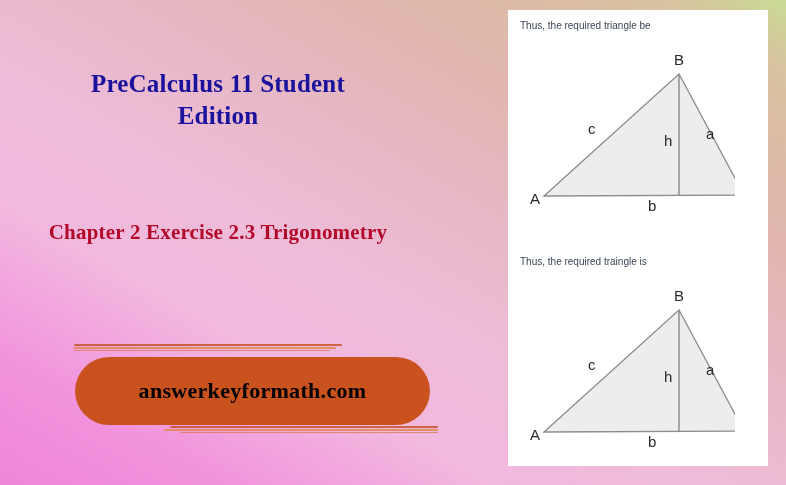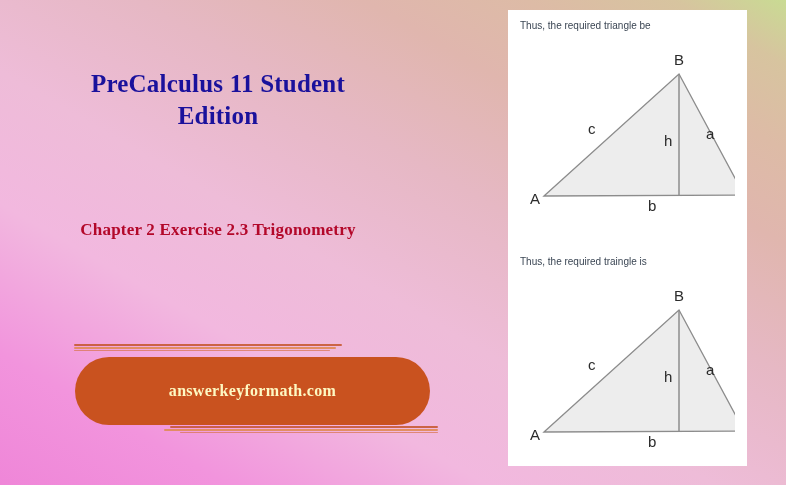--- a/index.html
+++ b/index.html
@@ -52,21 +52,21 @@
   }
 
   .chapter-title {
     position: absolute;
     left: 48px;
     top: 219px;
     width: 340px;
     text-align: center;
     font-family: "Liberation Serif", serif;
     font-weight: bold;
-    font-size: 17px;
+    font-size: 21px;
     line-height: 1.33;
     color: #b3082a;
     letter-spacing: 0.2px;
   }
 
   
   .banner-wrap {
     position: absolute;
     left: 66px;
     top: 344px;
@@ -104,22 +104,22 @@
   .banner-text {
     position: absolute;
     left: 0;
     top: 0;
     width: 355px;
     height: 68px;
     line-height: 68px;
     text-align: center;
     font-family: "Liberation Serif", serif;
     font-weight: bold;
-    font-size: 16px;
-    color: #fef9c3;
+    font-size: 22px;
+    color: #000000;
     letter-spacing: 0.3px;
   }
 
   .banner-rules-bottom {
     position: absolute;
     left: 96px;
     top: 82px;
     width: 276px;
     height: 10px;
   }
@@ -131,21 +131,21 @@
   }
   .banner-rules-bottom .r1 { top: 0px; width: 268px; background: #c5552a; opacity: .85; }
   .banner-rules-bottom .r2 { top: 3px; width: 274px; background: #e08b55; opacity: .9; }
   .banner-rules-bottom .r3 { top: 6px; width: 258px; height: 1px; background: #d8744a; opacity: .7; }
 
   
   .worksheet-card {
     position: absolute;
     left: 508px;
     top: 10px;
-    width: 239px;
+    width: 260px;
     height: 456px;
     background: #ffffff;
   }
 
   .figure-block {
     position: relative;
     width: 239px;
   }
   .figure-block.first  { height: 240px; }
   .figure-block.second { height: 216px; }

